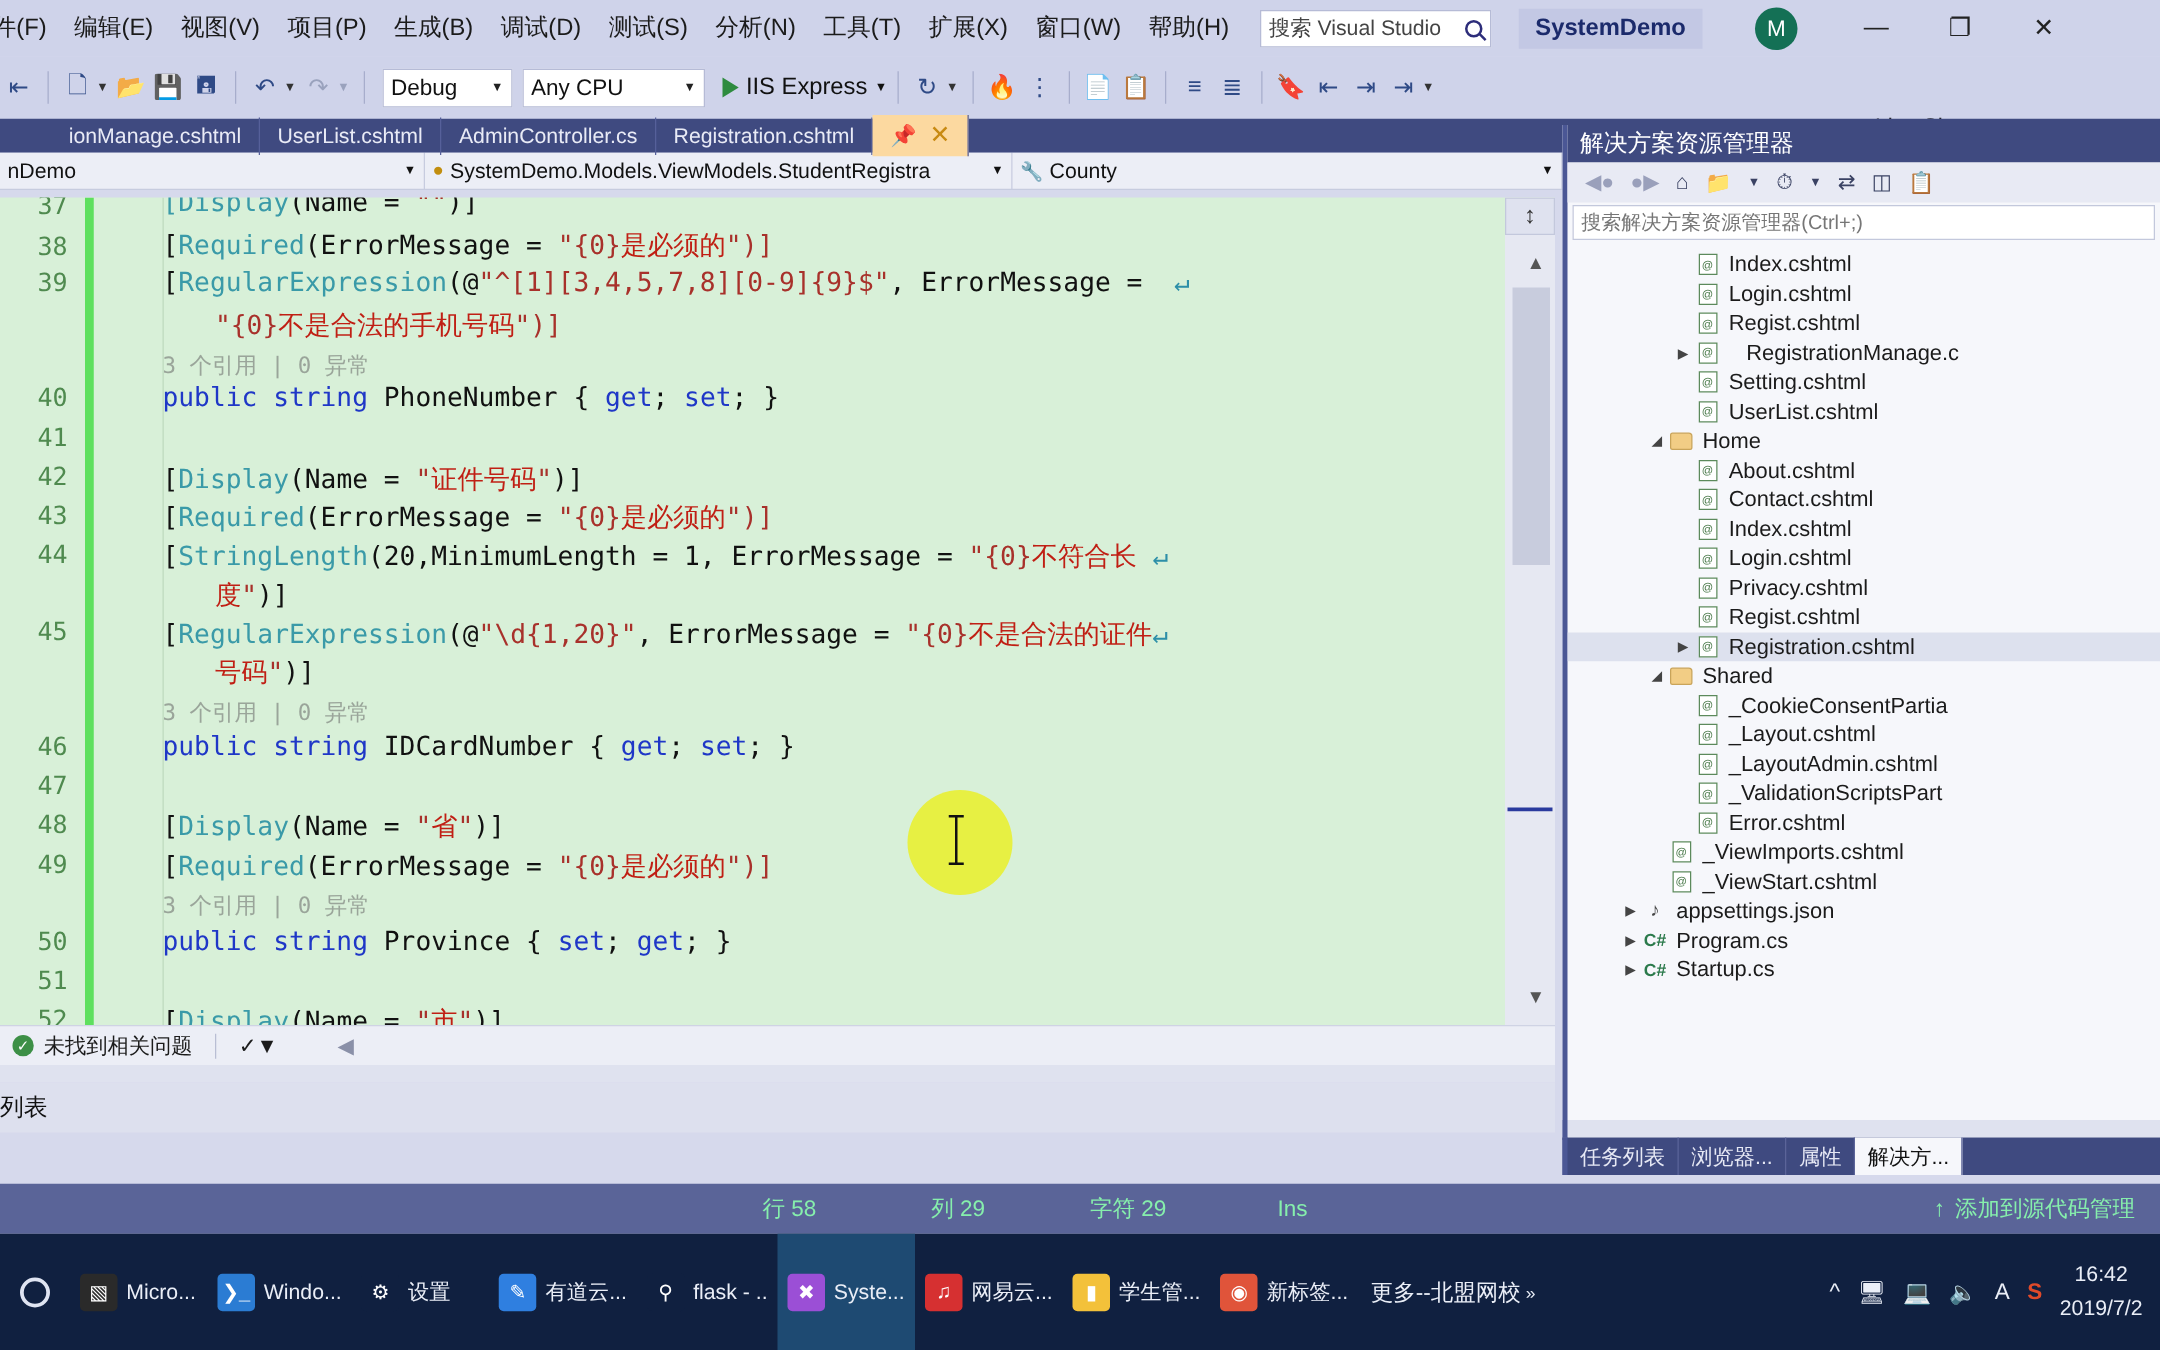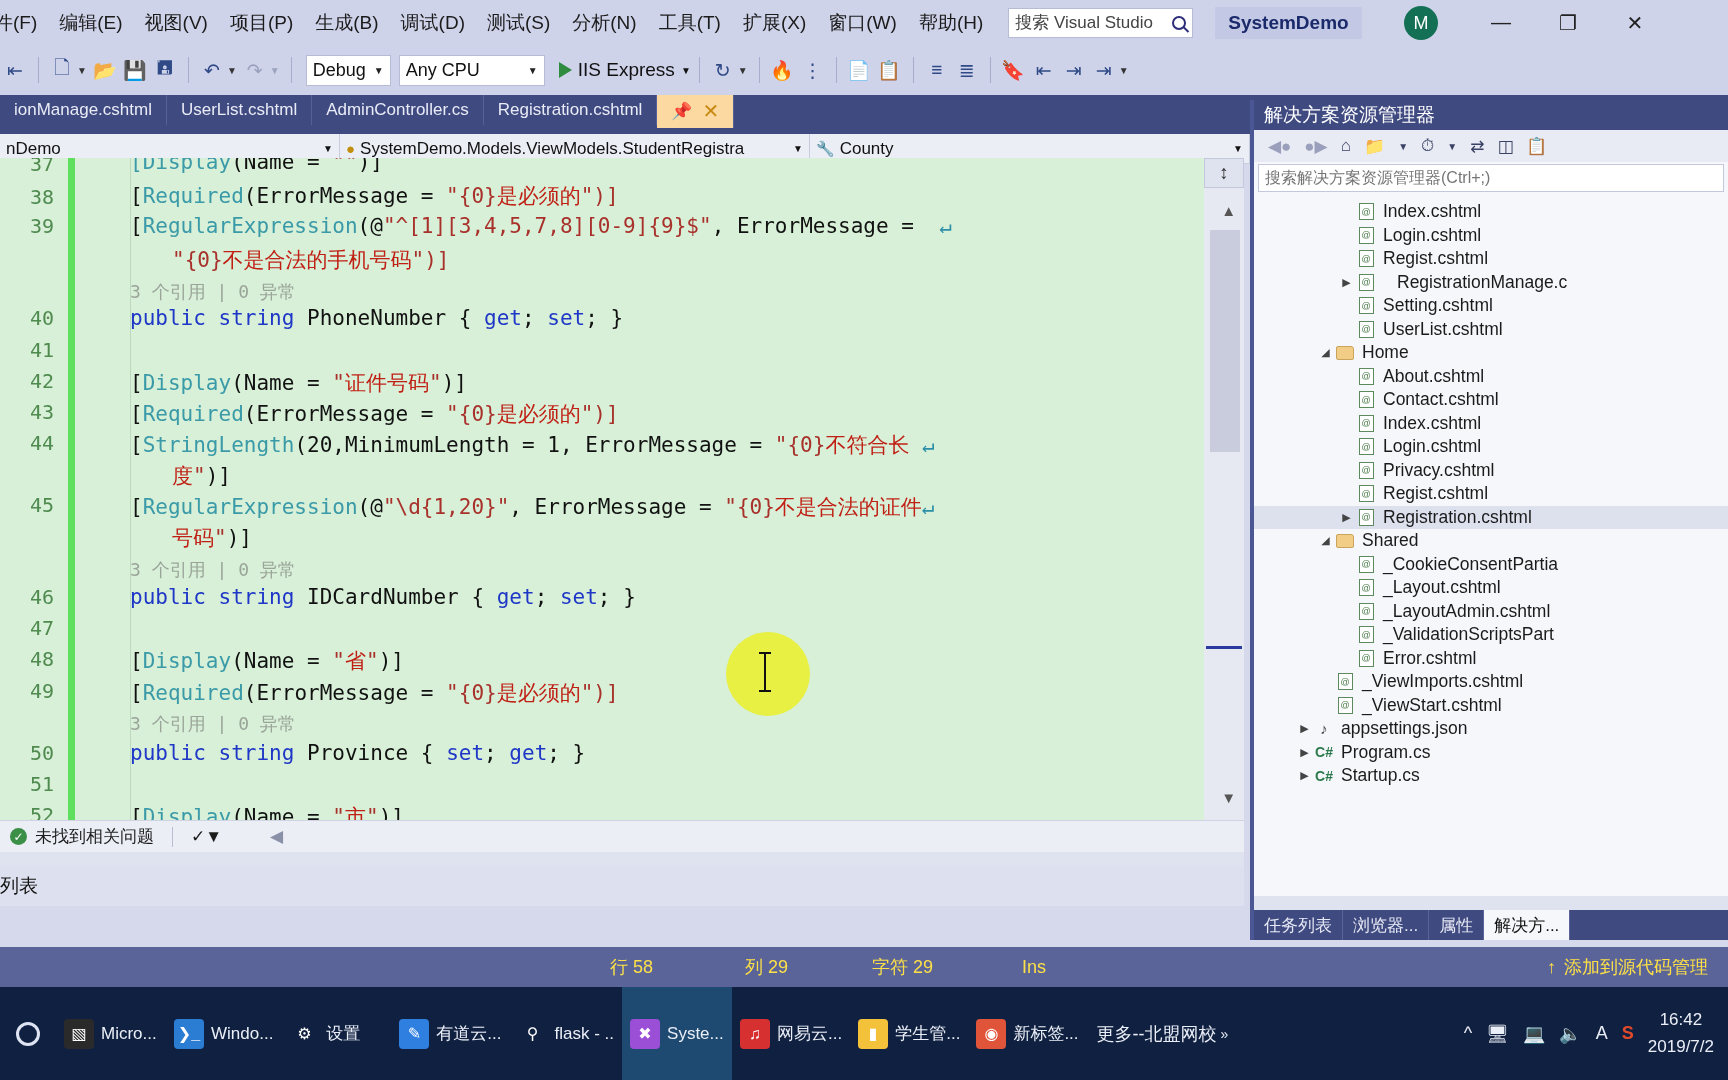--- a/index.html
+++ b/index.html
@@ -36,32 +36,32 @@
   
   #toolbar { height:50px; background:#cfd3ea; display:flex; align-items:center;
              padding-left:0; gap:0; position:relative; }
   .tb-ico { width:30px; height:30px; display:flex; align-items:center;
             justify-content:center; color:#2f4a86; font-size:19px; }
   .tb-sep { width:1px; height:26px; background:#a7adcc; margin:0 8px; }
   .tb-caret { font-size:10px; color:#333; margin:0 3px 0 0; }
   .combo { height:31px; background:#fff; border:1px solid #b6bbd6;
            display:flex; align-items:center; padding:0 6px; font-size:18px;
            color:#111; }
-  #cfg-combo { width:85px; margin-left:6px; }
+  #cfg-combo { width:104px; margin-left:6px; }
   #plat-combo { width:146px; margin-left:8px; }
   .combo .lbl { flex:1; white-space:nowrap; overflow:hidden; }
   .combo .cv { font-size:10px; color:#222; }
   #run-btn { display:flex; align-items:center; gap:6px; margin-left:14px;
              font-size:19px; color:#111; }
   .play { width:0;height:0;border-left:13px solid #2e8b3f;
           border-top:8px solid transparent;border-bottom:8px solid transparent; }
 
   
-  #tabstrip { height:39px; background:#3f4a80; display:flex; align-items:flex-start;
-              position:relative; }
+  #tabstrip { height:27px; background:#3f4a80; display:flex; align-items:center;
+              position:relative;padding-left:41px; }
   .doc-tab { height:30px; line-height:30px; padding:0 14px; font-size:17px;
              color:#e9ebf6; white-space:nowrap; border-right:1px solid #56609a; }
   .doc-tab.active { background:#fcd9a0; color:#1c1c1c; height:33px;
                     line-height:33px; display:flex; align-items:center; gap:10px; }
   .doc-tab.active .pin, .doc-tab.active .x { font-size:17px; color:#4a4a4a; }
   .doc-tab.active .x { color:#c88a12; font-size:20px; }
   #tab-overflow { position:absolute; right:4px; bottom:4px; color:#dfe2f0;
                   font-size:14px; }
 
   
@@ -159,21 +159,21 @@
            justify-content:center; }
   #errstrip .sep { width:1px; height:20px; background:#b9bed4; margin:0 10px; }
   #edit-hscroll { position:absolute; left:0; top:852px; width:1244px; height:14px;
                   background:#dfe2ef; }
   #left-lower { position:absolute; left:0; top:866px; width:1244px; height:40px;
                 background:#dde0ee; font-size:19px; color:#111;
                 display:flex; align-items:center; padding-left:0; }
 
   
   #statusbar { position:absolute; left:0; right:0; bottom:93px; height:40px;
-               background:#5a6498; color:#fde047; font-size:18px;
+               background:#5a6498; color:#86efac; font-size:18px;
                display:flex; align-items:center; }
   #statusbar .sb { position:absolute; white-space:nowrap; }
   #sb-row { left:610px; } #sb-col { left:745px; } #sb-char { left:872px; }
   #sb-ins { left:1022px; }
   #sb-src { right:20px; display:flex; align-items:center; gap:8px; }
 
   
   #taskbar { position:absolute; left:0; right:0; bottom:0; height:93px;
              background:#102040; display:flex; align-items:center; }
   #start-orb { width:56px; display:flex; align-items:center; justify-content:center; }

